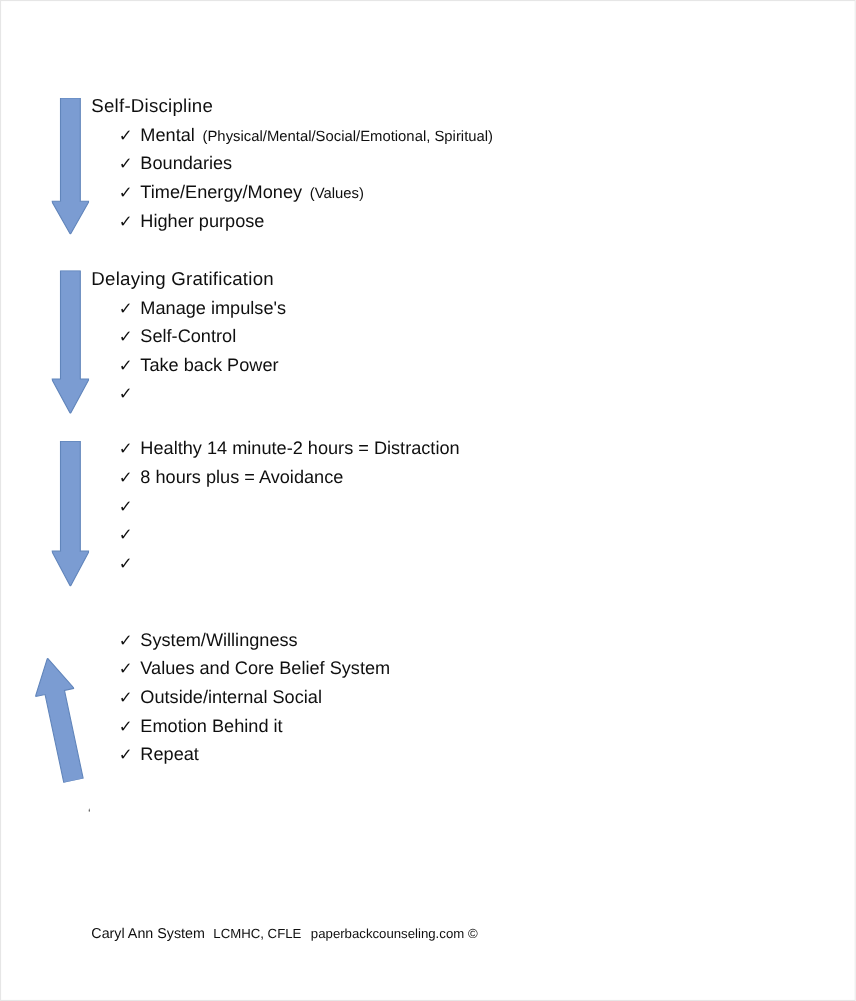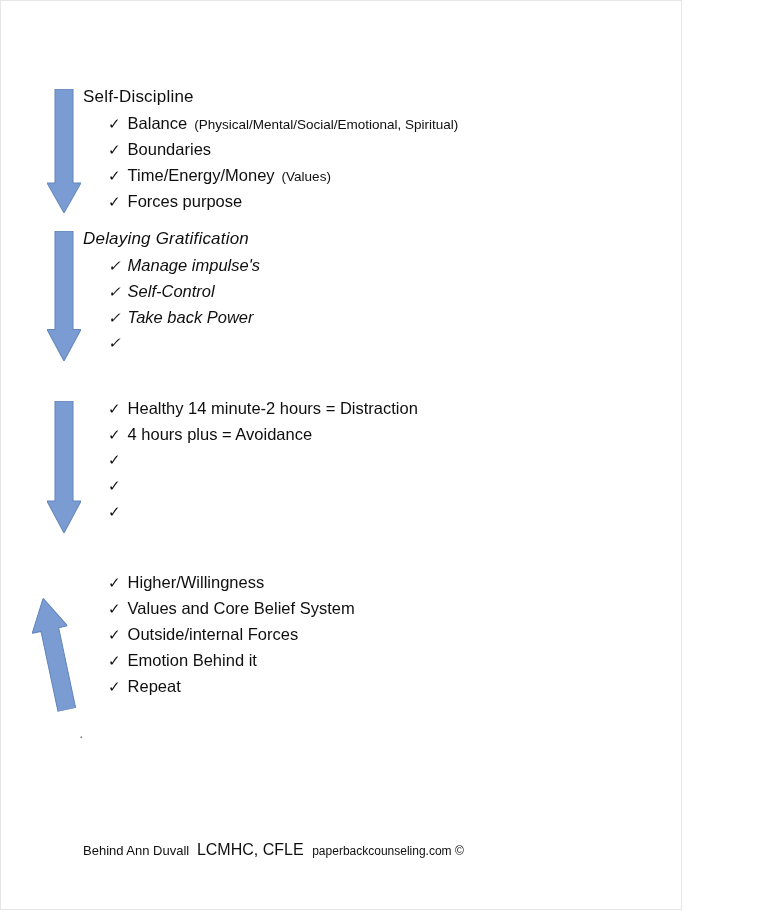--- a/index.html
+++ b/index.html
@@ -1,19 +1,19 @@
 <!DOCTYPE html>
 <html style="--arrow-fill: #7b9cd2; --arrow-stroke: #6185bb;"><head>
 <meta charset="utf-8">
 <style>
   * { box-sizing: border-box; }
   html, body { margin: 0; padding: 0; background: #ffffff; }
   .page {
     position: relative;
-    width: 682px;
+    width: 778px;
     height: 910px;
     background: #ffffff;
     font-family: "Liberation Sans", sans-serif;
     color: #0f0f0f;
     overflow: hidden;
     border: 1px solid #e6e6e6;
   }
   .sec { position: absolute; left: 46px; }
   .arrow { position: absolute; left: 0; top: 2px; }
   .arrow polygon {
@@ -51,60 +51,60 @@
     font-size: 11px;
     color: #444;
   }
   .footer {
     position: absolute;
     left: 82px;
     top: 840px;
     font-size: 13px;
     white-space: nowrap;
   }
-  .footer .cred { font-size: 16px; margin-left: 4px; }
+  .footer .cred { font-size: 12px; margin-left: 4px; }
   .footer .site { font-size: 12px; margin-left: 5px; margin-top: 12px; }
 </style>
 </head>
 <body>
 
 <div class="page">
 
   <section class="sec" style="top:86px;">
     <svg class="arrow" width="34" height="124" viewBox="0 0 34 124" preserveAspectRatio="none">
       <polygon points="8,0 26,0 26,94 34,94 17,124 0,94 8,94"></polygon>
     </svg>
     <div class="content">
       <h2 class="sec-title">Self-Discipline</h2>
       <ul class="items">
         <li class="item">
           <span class="check">✓</span>
-          <span class="main">Balance</span>
+          <span class="main">Mental</span>
           <span class="note">(Physical/Mental/Social/Emotional, Spiritual)</span>
         </li>
         <li class="item">
           <span class="check">✓</span>
           <span class="main">Boundaries</span>
           <span class="note"></span>
         </li>
         <li class="item">
           <span class="check">✓</span>
           <span class="main">Time/Energy/Money</span>
           <span class="note">(Values)</span>
         </li>
         <li class="item">
           <span class="check">✓</span>
-          <span class="main">Forces purpose</span>
+          <span class="main">Higher purpose</span>
           <span class="note"></span>
         </li>
       </ul>
     </div>
   </section>
 
-  <section class="sec" style="top:228px;font-style:italic;">
+  <section class="sec" style="top:243px;">
     <svg class="arrow" width="34" height="130" viewBox="0 0 34 124" preserveAspectRatio="none">
       <polygon points="8,0 26,0 26,94 34,94 17,124 0,94 8,94"></polygon>
     </svg>
     <div class="content">
       <h2 class="sec-title">Delaying Gratification</h2>
       <ul class="items">
         <li class="item">
           <span class="check">✓</span>
           <span class="main">Manage impulse's</span>
         </li>
@@ -128,21 +128,21 @@
       <polygon points="8,0 26,0 26,94 34,94 17,124 0,94 8,94"></polygon>
     </svg>
     <div class="content">
       <ul class="items">
         <li class="item">
           <span class="check">✓</span>
           <span class="main">Healthy 14 minute-2 hours = Distraction</span>
         </li>
         <li class="item">
           <span class="check">✓</span>
-          <span class="main">4 hours plus = Avoidance</span>
+          <span class="main">8 hours plus = Avoidance</span>
         </li>
         <li class="item">
           <span class="check">✓</span>
           <span class="main"></span>
         </li>
         <li class="item">
           <span class="check">✓</span>
           <span class="main"></span>
         </li>
         <li class="item">
@@ -154,43 +154,43 @@
   </section>
 
   <section class="sec" style="top:572px;">
     <svg class="arrow up" style="left:-10px; top:24px;" width="36" height="114" viewBox="0 0 36 114" preserveAspectRatio="none">
       <polygon points="18,0 36,32 27,32 27,114 9,114 9,32 0,32"></polygon>
     </svg>
     <div class="content">
       <ul class="items">
         <li class="item">
           <span class="check">✓</span>
-          <span class="main">Higher/Willingness</span>
+          <span class="main">System/Willingness</span>
         </li>
         <li class="item">
           <span class="check">✓</span>
           <span class="main">Values and Core Belief System</span>
         </li>
         <li class="item">
           <span class="check">✓</span>
-          <span class="main">Outside/internal Forces</span>
+          <span class="main">Outside/internal Social</span>
         </li>
         <li class="item">
           <span class="check">✓</span>
           <span class="main">Emotion Behind it</span>
         </li>
         <li class="item">
           <span class="check">✓</span>
           <span class="main">Repeat</span>
         </li>
       </ul>
     </div>
   </section>
 
   <span class="stray">‘</span>
 
   <div class="footer">
-    <span class="name">Behind Ann Duvall</span>
+    <span class="name">Caryl Ann System</span>
     <span class="cred">LCMHC, CFLE</span>
     <span class="site">paperbackcounseling.com ©</span>
   </div>
 
 </div>
 
 </body></html>

